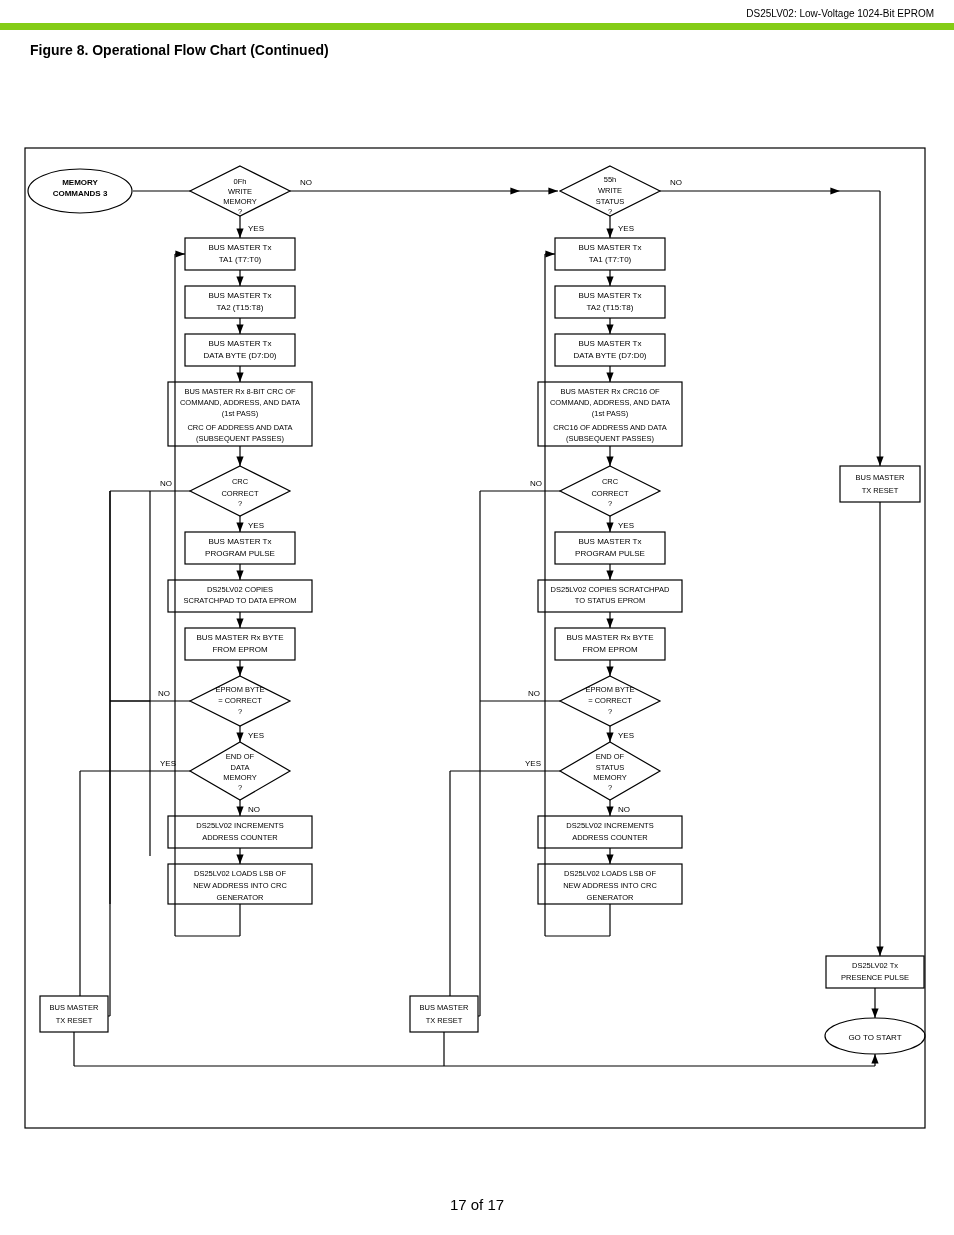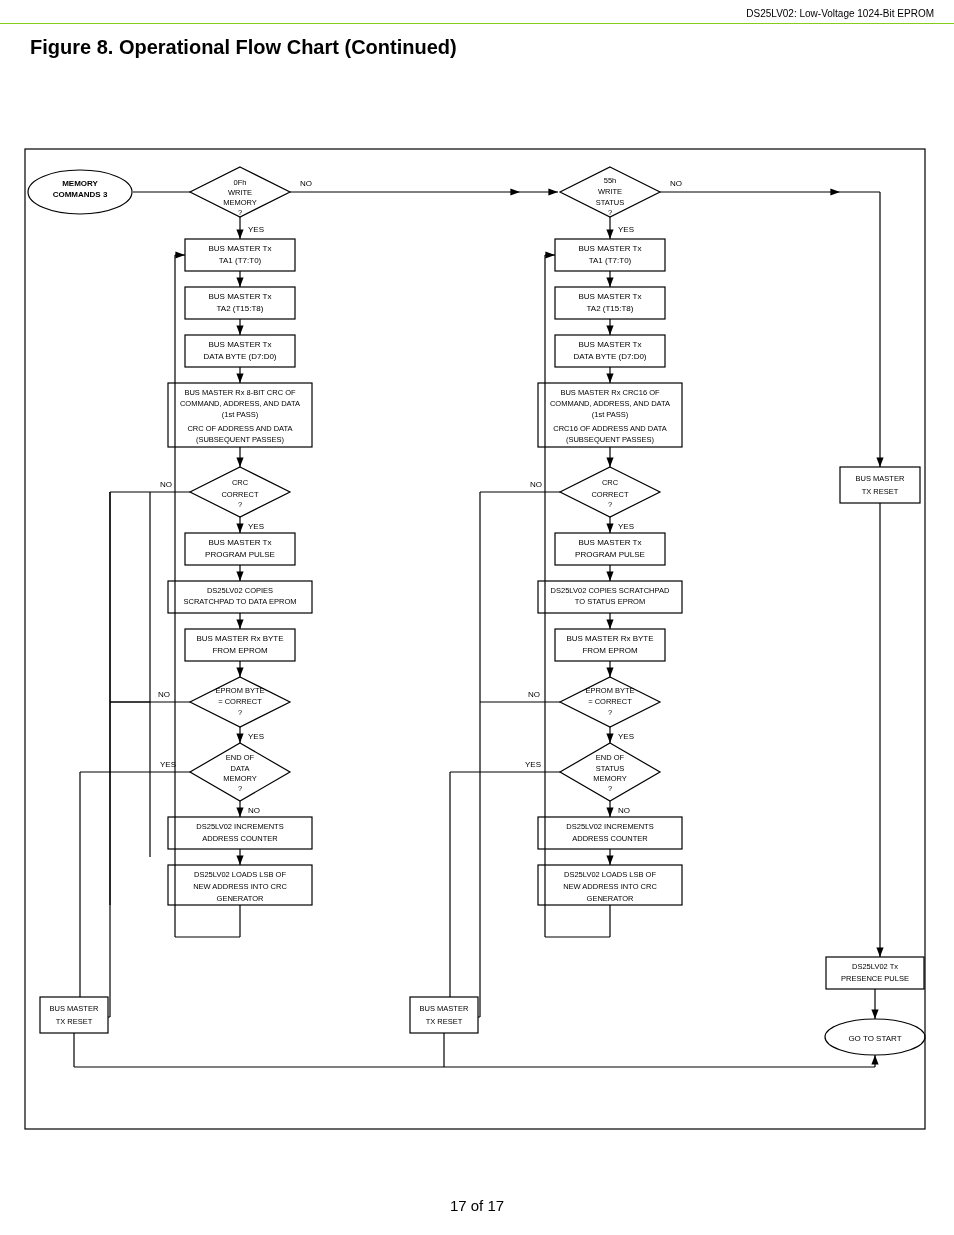--- a/index.html
+++ b/index.html
@@ -8,24 +8,24 @@
       min-height: 1235px;
       background: #fff;
       font-family: Arial, Helvetica, sans-serif;
       font-size: 10px;
       color: #000;
     }
     .page-header {
       text-align: right;
       padding: 8px 20px 4px 20px;
       font-size: 10px;
-      border-bottom: 1px solid #84cc16;
+      border-bottom: 7px solid #84cc16;
     }
     .page-title {
-      font-size: 20px;
+      font-size: 14px;
       font-weight: bold;
       padding: 12px 30px 8px 30px;
     }
     .flowchart-container {
       padding: 10px 20px;
       position: relative;
       width: 896px;
     }
     svg {
       display: block;

